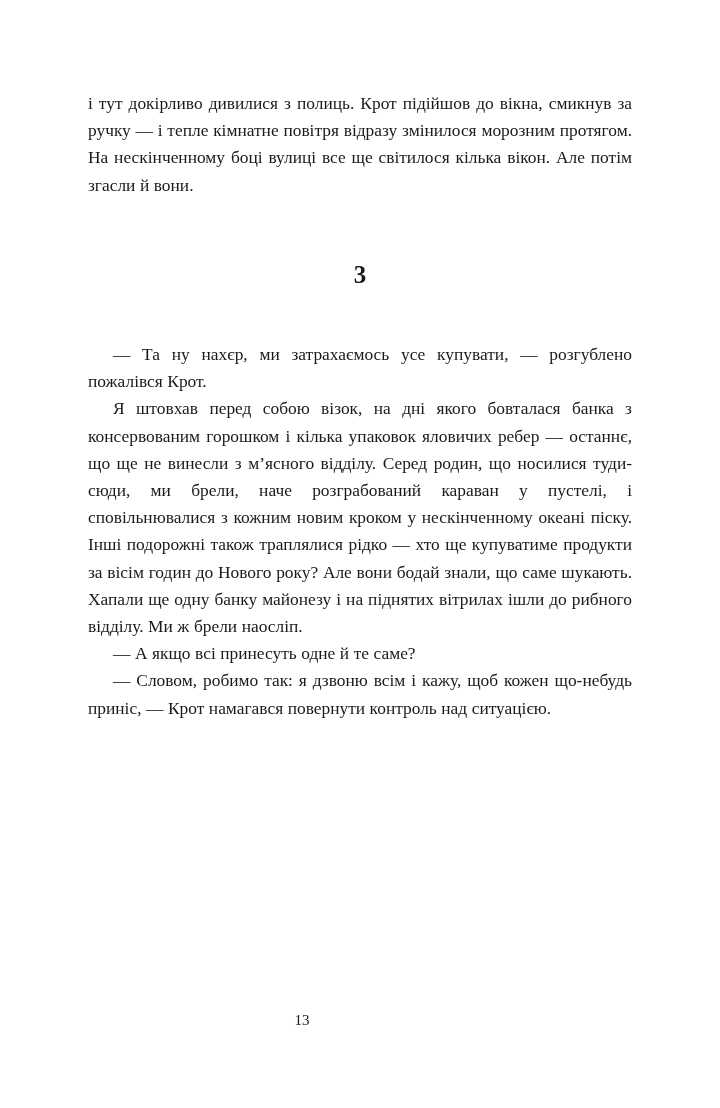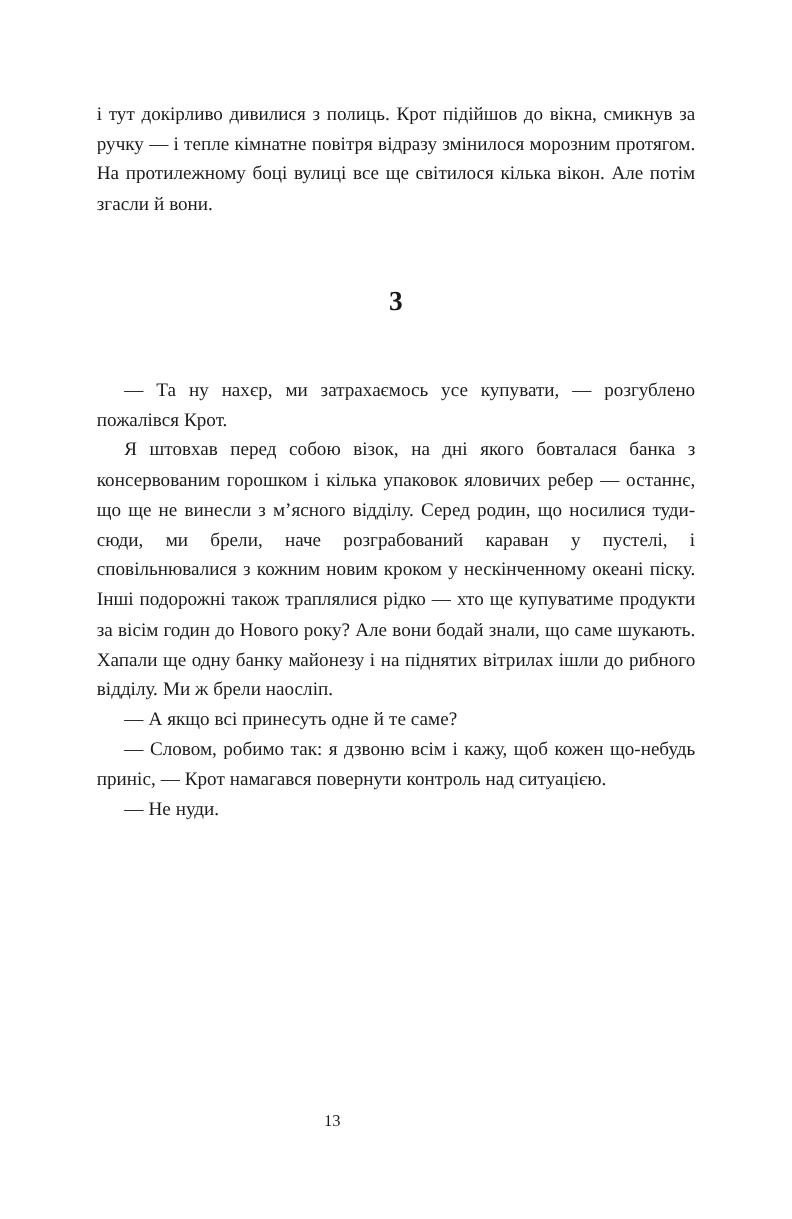--- a/index.html
+++ b/index.html
@@ -81,28 +81,27 @@
     line-height: 1;
     color: #1a1a1a;
   }
 </style>
 </head>
 <body>
 
 <div class="page">
 
   <div class="text-column">
-    <p class="para continued">і тут докірливо дивилися з полиць. Крот підійшов до вікна, смикнув за ручку — і тепле кімнатне повітря відразу змінилося морозним протягом. На протилежному боці вулиці все ще світилося кілька вікон. Але потім згасли й вони.</p>
+    <p class="para continued">і тут докірливо дивилися з полиць. Крот підійшов до вікна, смикнув за ручку — і тепле кімнатне повітря відразу змінилося морозним протягом. На нескінченному боці вулиці все ще світилося кілька вікон. Але потім згасли й вони.</p>
   </div>
 
   <div class="chapter-heading">3</div>
 
   <div class="text-column after-heading">
     <p class="para indented">— Та ну нахєр, ми затрахаємось усе купувати, — розгублено пожалівся Крот.</p>
     <p class="para indented">Я штовхав перед собою візок, на дні якого бовталася банка з консервованим горошком і кілька упаковок яловичих ребер — останнє, що ще не винесли з м’ясного відділу. Серед родин, що носилися туди-сюди, ми брели, наче розграбований караван у пустелі, і сповільнювалися з кожним новим кроком у нескінченному океані піску. Інші подорожні також траплялися рідко — хто ще купуватиме продукти за вісім годин до Нового року? Але вони бодай знали, що саме шукають. Хапали ще одну банку майонезу і на піднятих вітрилах ішли до рибного відділу. Ми ж брели наосліп.</p>
     <p class="para indented">— А якщо всі принесуть одне й те саме?</p>
     <p class="para indented">— Словом, робимо так: я дзвоню всім і кажу, щоб кожен що-небудь приніс, — Крот намагався повернути контроль над ситуацією.</p>
-    <p class="para indented">— Не нуди.</p>
   </div>
 
   <div class="folio">13</div>
 
 </div>
 
 </body></html>

